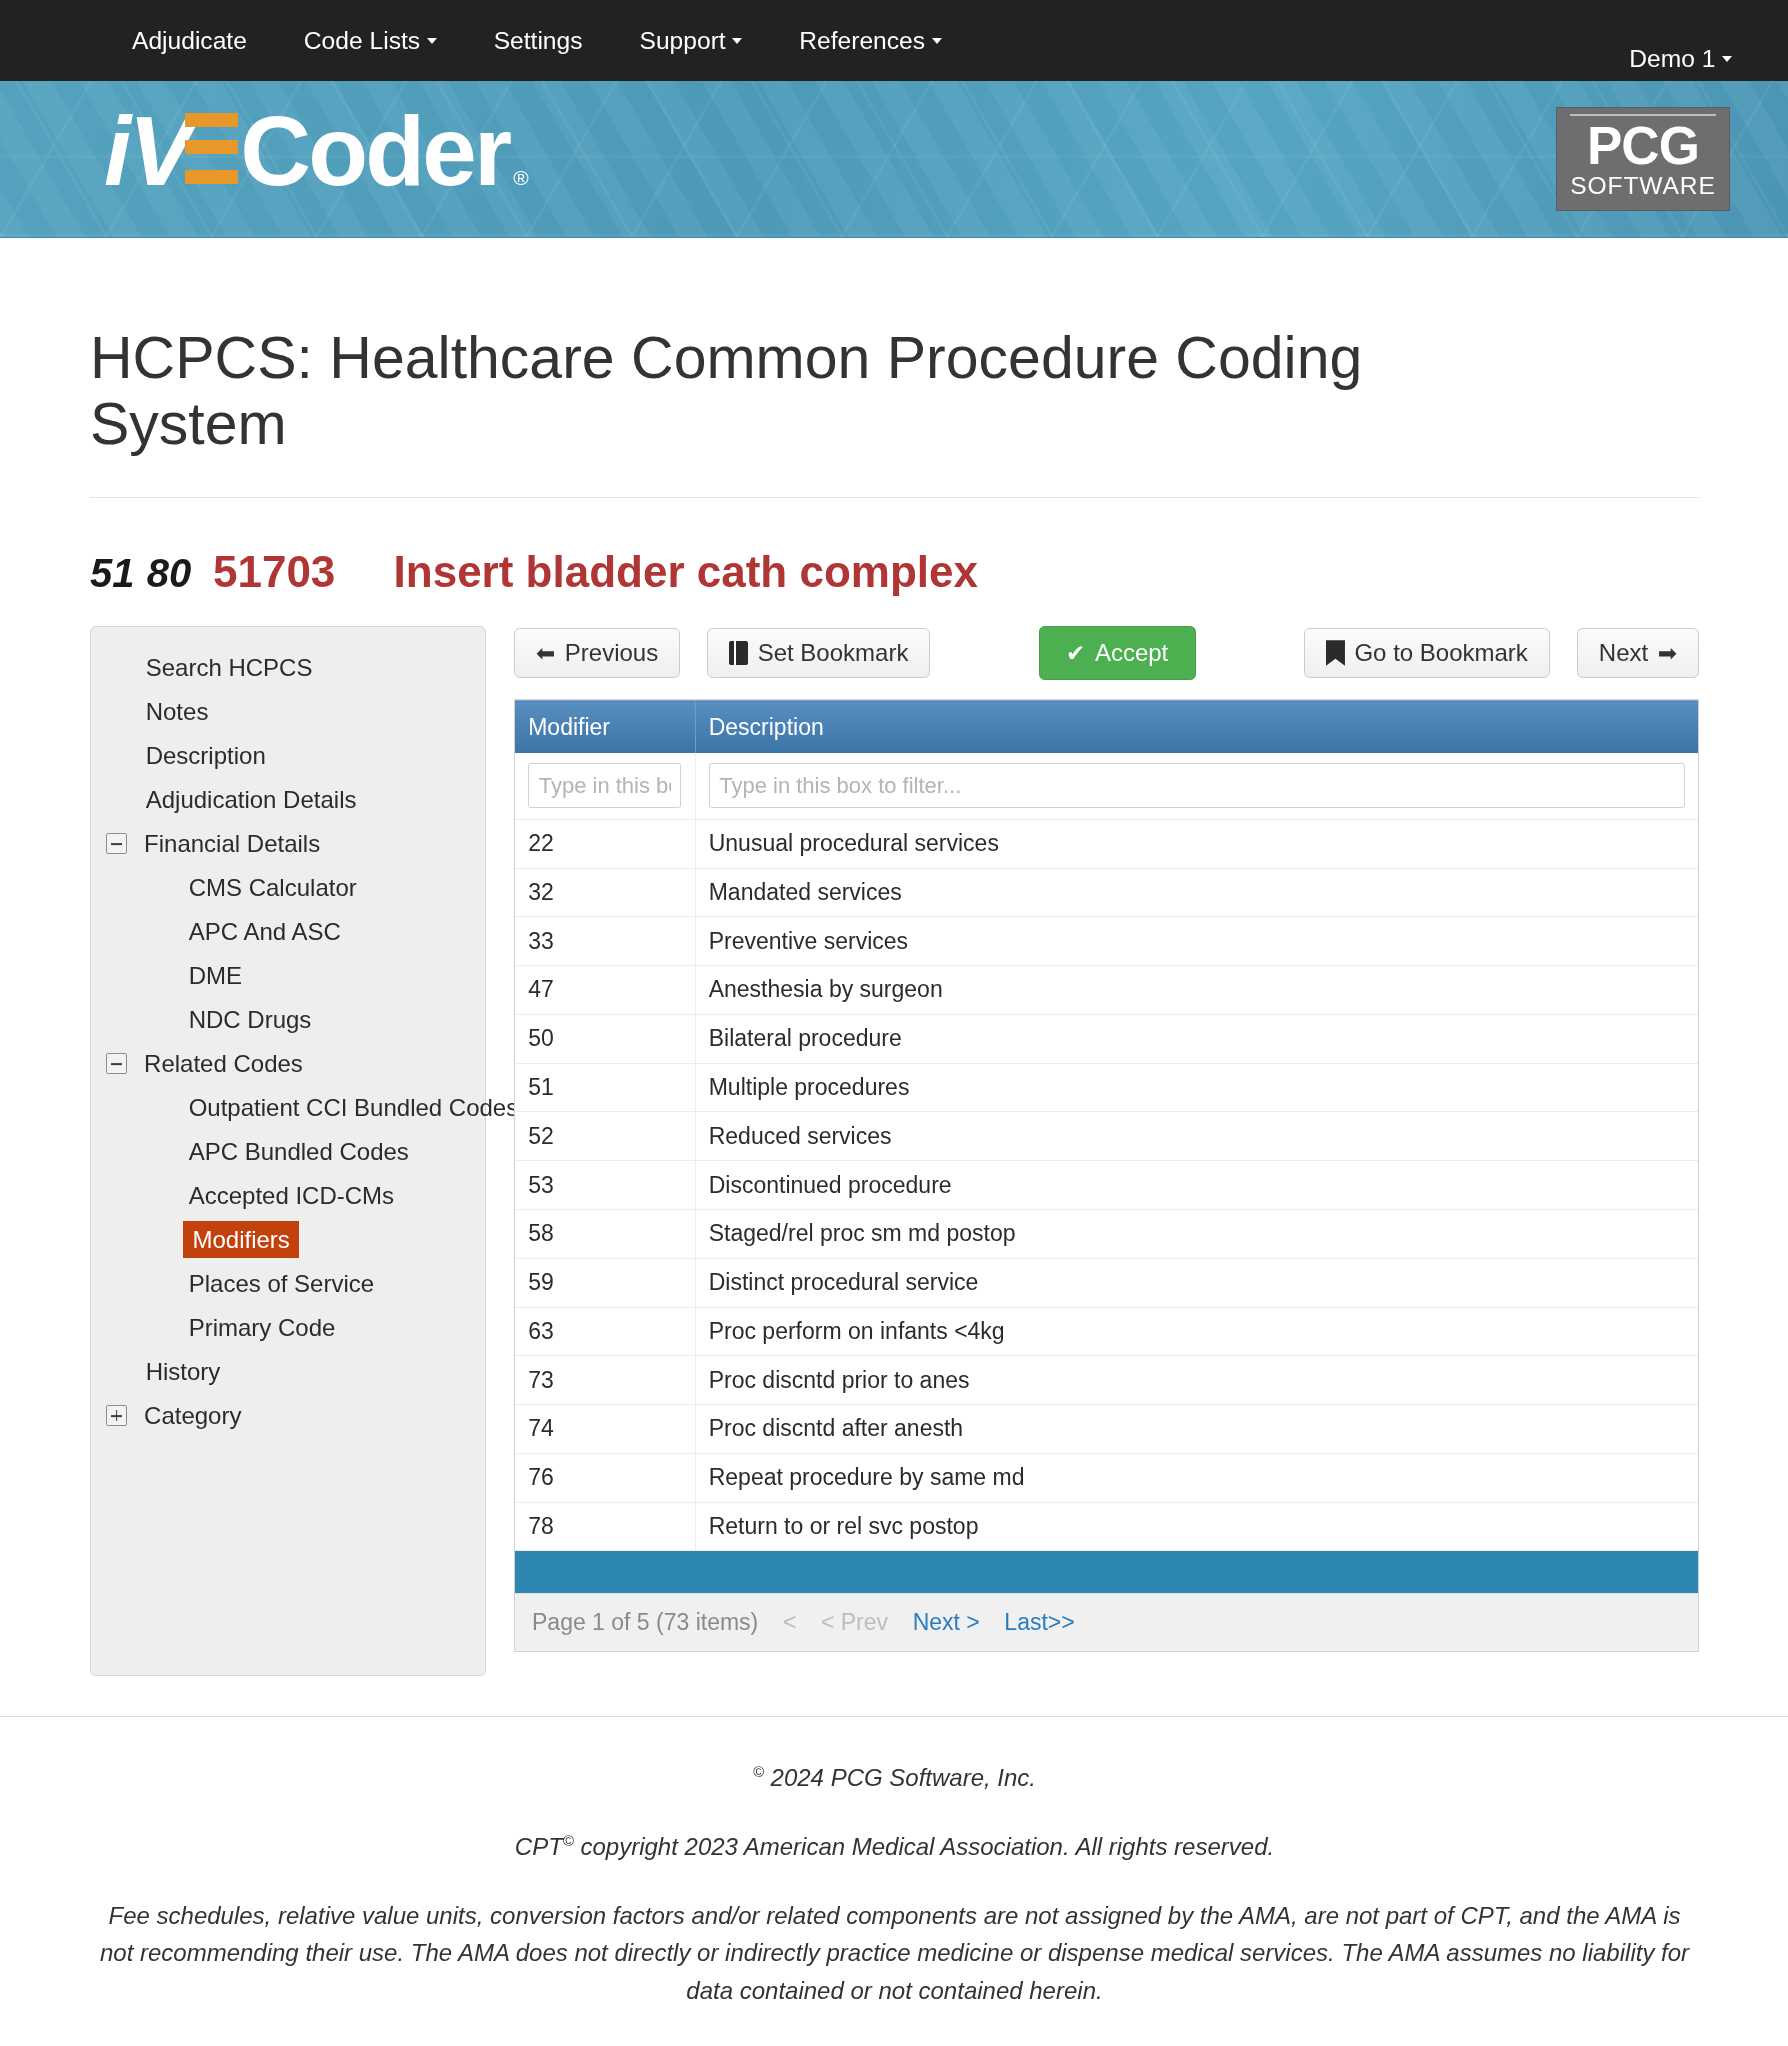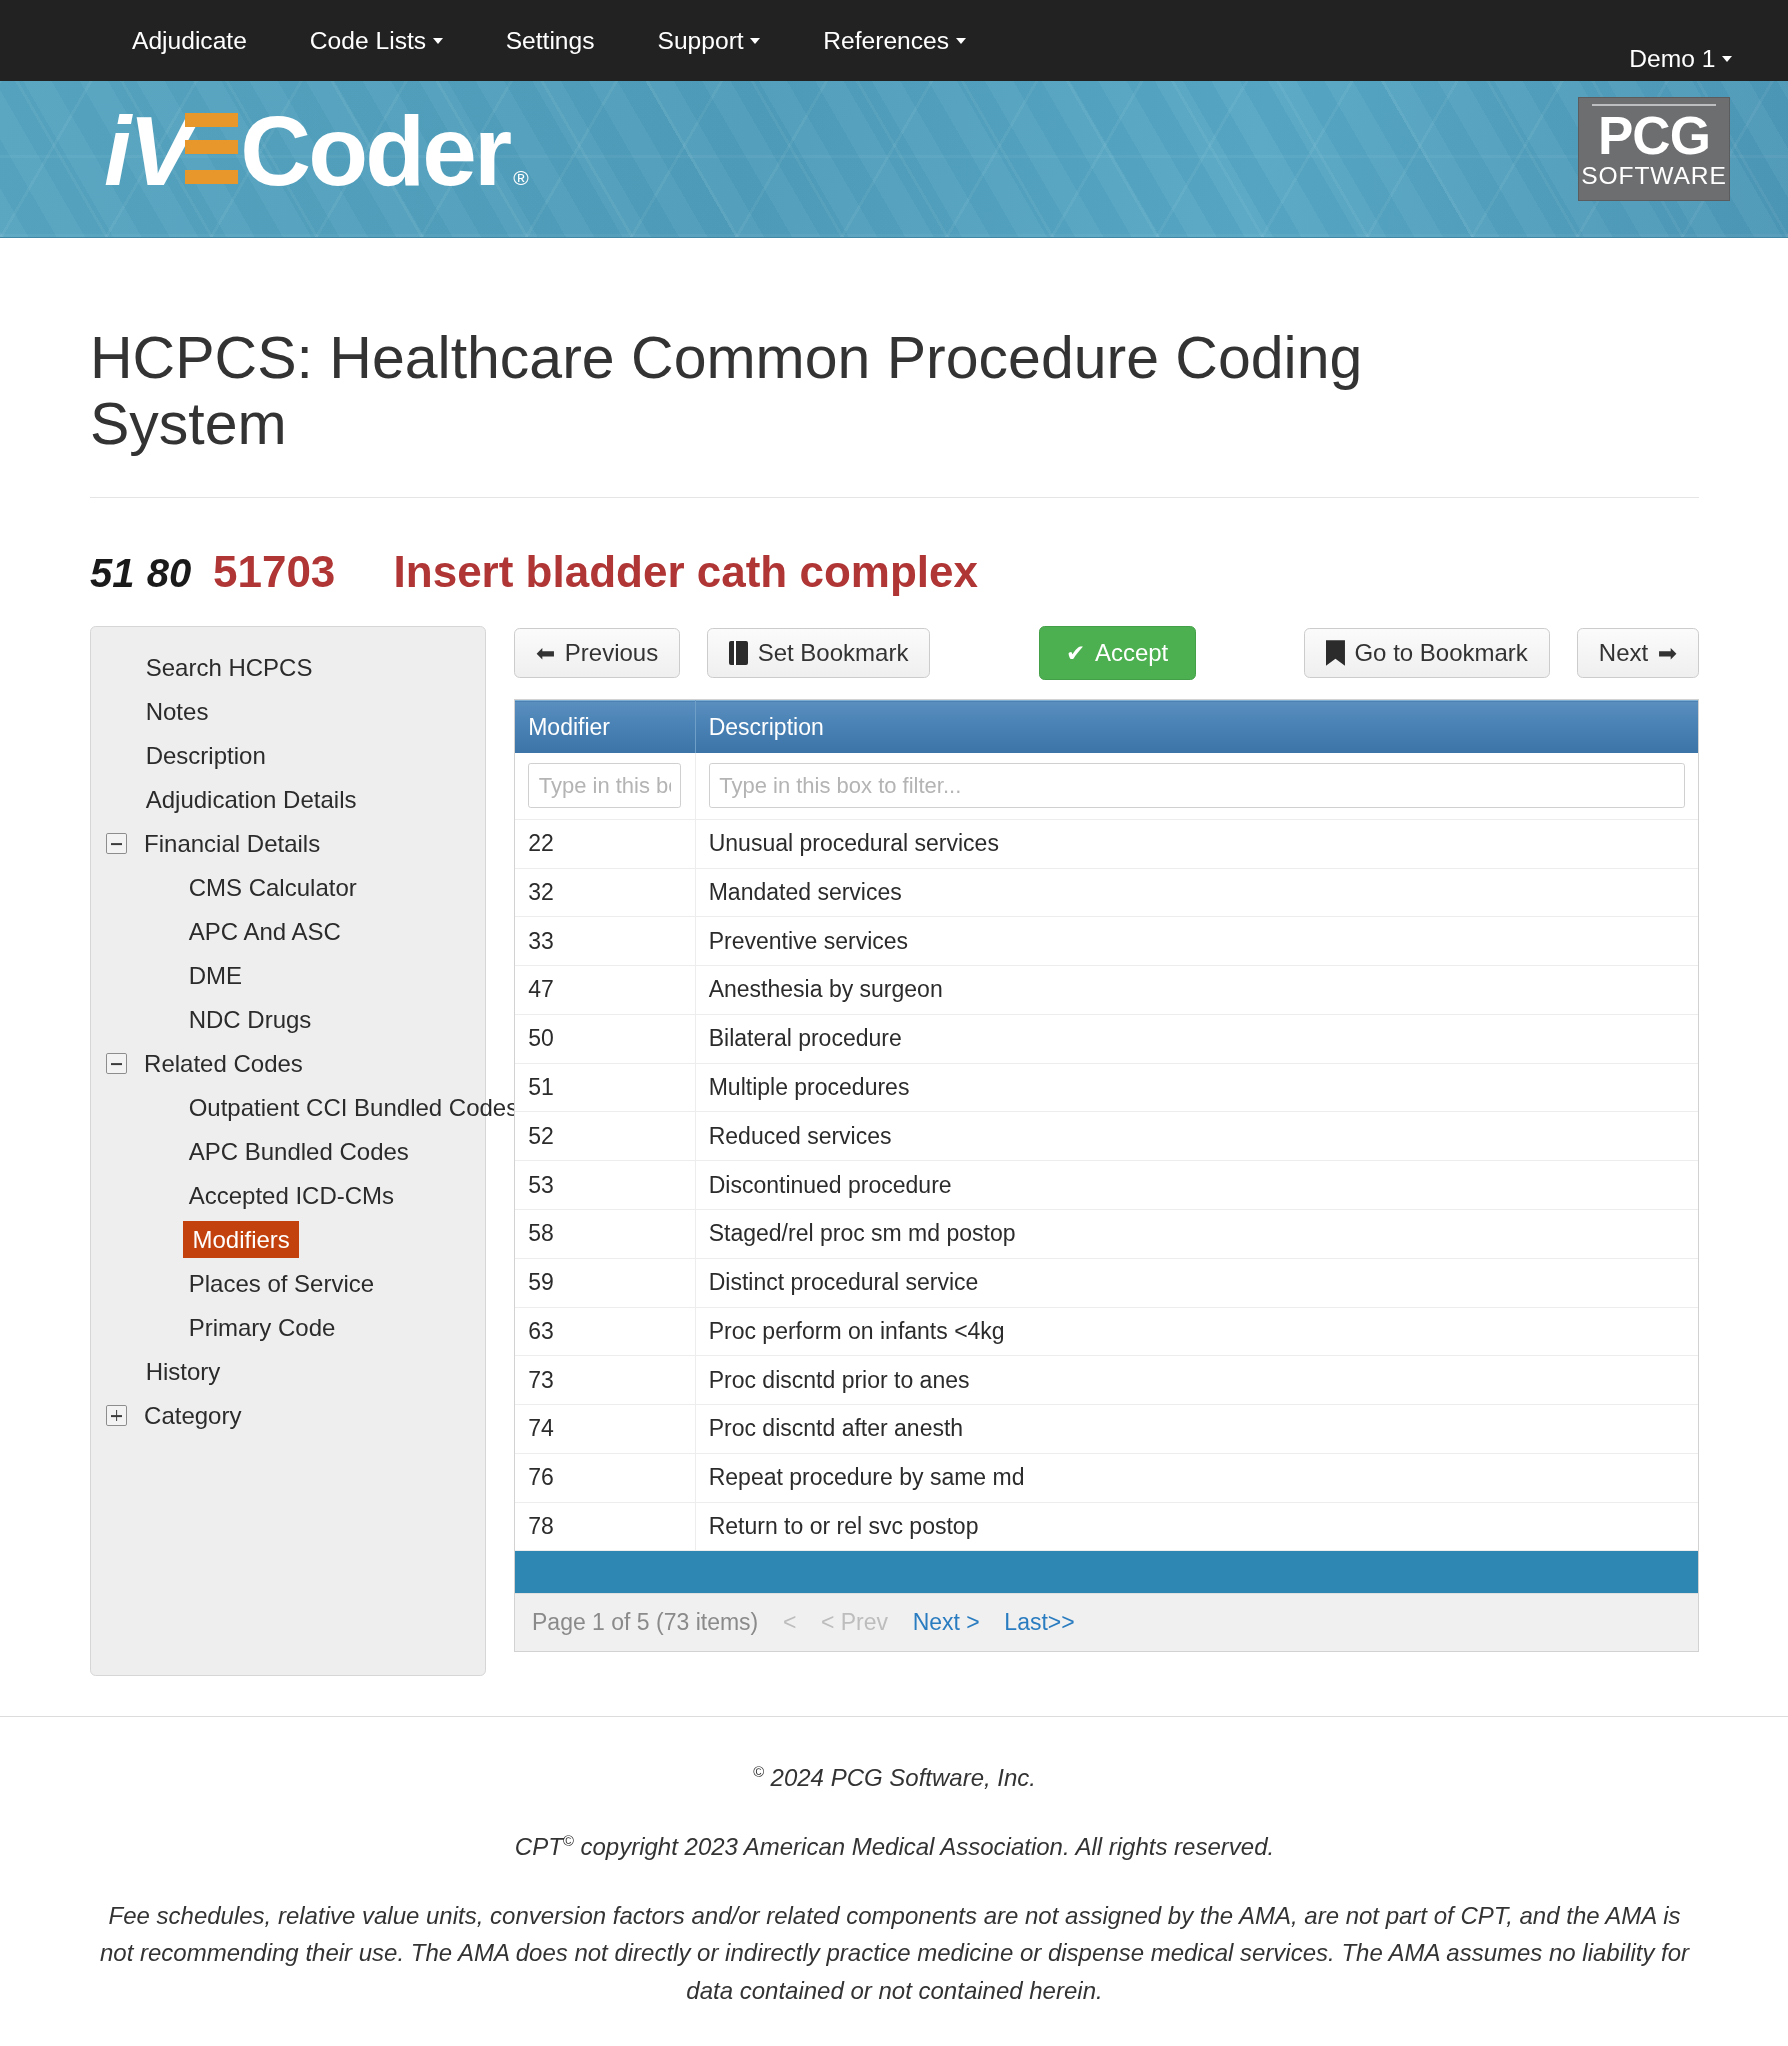--- a/index.html
+++ b/index.html
@@ -14,21 +14,21 @@
   }
 
   
   .topnav {
     height: 81px;
     background: #222222;
     display: flex;
     align-items: center;
     padding: 0 38px 0 104px;
   }
-  .topnav-left { display:flex; align-items:center; gap: 7px; }
+  .topnav-left { display:flex; align-items:center; gap: 1px; }
   .nav-item {
     color:#ffffff;
     font-size: 24.6px;
     padding: 0 28px;
     line-height: 81px;
     cursor: pointer;
     white-space: nowrap;
     display:flex; align-items:center;
   }
   .caret {
@@ -102,22 +102,22 @@
   .logo-E-wrap i:nth-child(1){ top: 1.9px; }
   .logo-E-wrap i:nth-child(2){ top: 29px; }
   .logo-E-wrap i:nth-child(3){ top: 59px; }
   .logo-reg {
     font-size: 21px; font-weight: normal;
     vertical-align: baseline;
     margin-left: 3.8px;
   }
   .pcg-logo {
     position:absolute;
-    right: 59px; top: 16px;
-    width: 152px; height: 104px;
+    right: 59px; top: 26px;
+    width: 174px; height: 104px;
     background:#6d6e70;
     border: 0.9px solid #5b5c5e;
     z-index:3;
     text-align:center;
     padding-top: 3.8px;
   }
   .pcg-rule { height:2.8px; background:#bdbec0; margin: 1.9px 13.2px 1.9px 13.2px; }
   .pcg-main {
     color:#ffffff; font-weight:bold; font-size:53px;
     line-height: 55px; letter-spacing: -0.9px;

